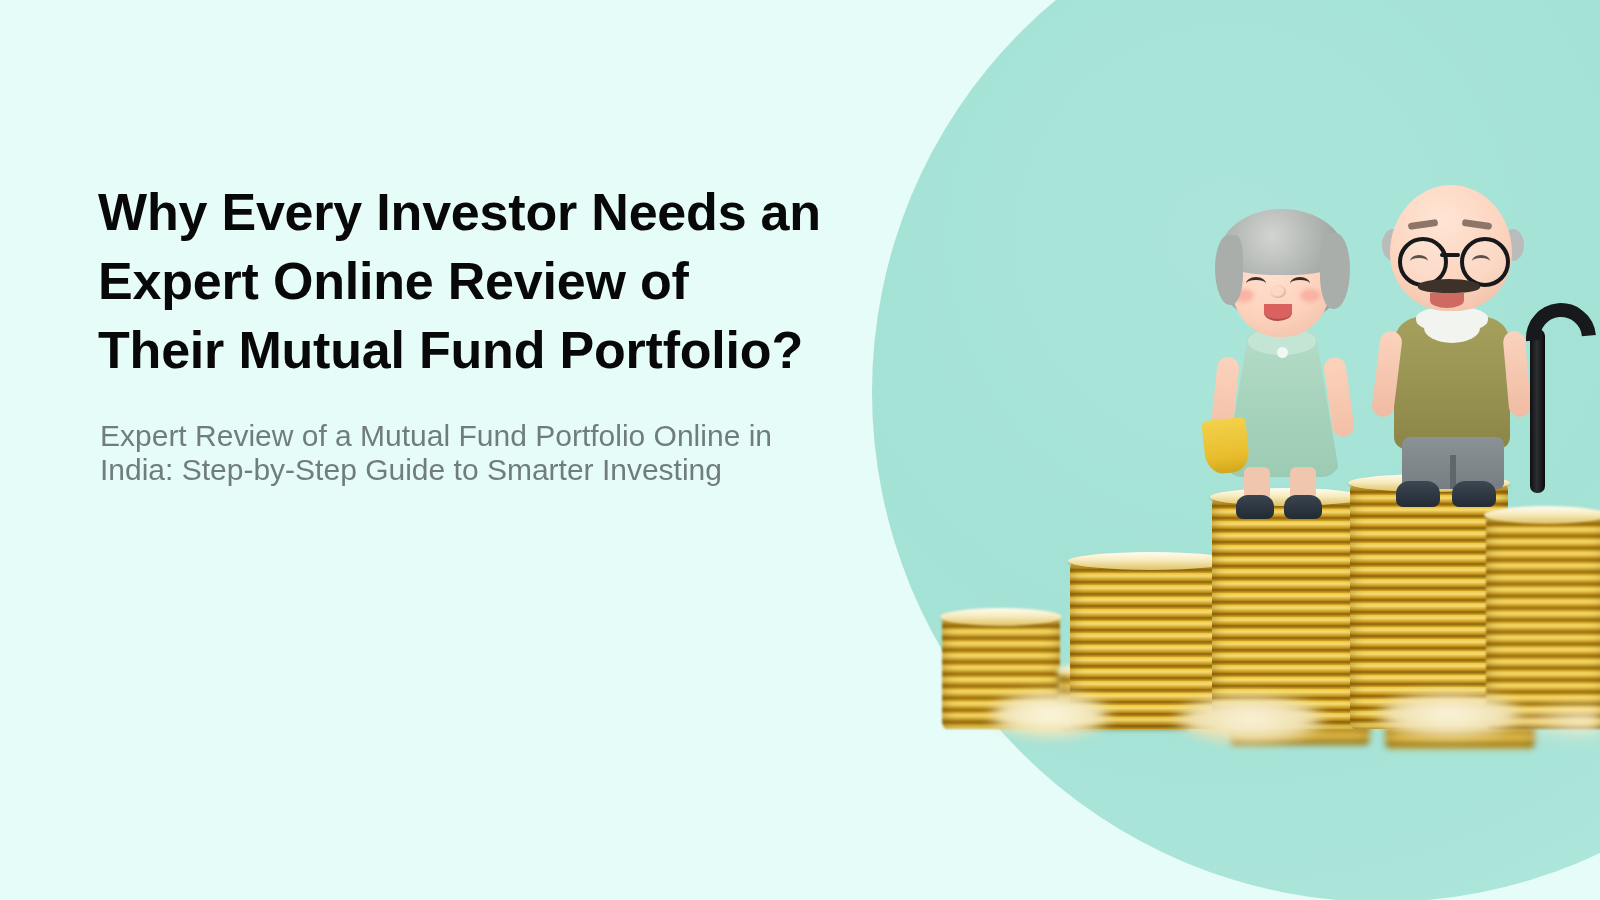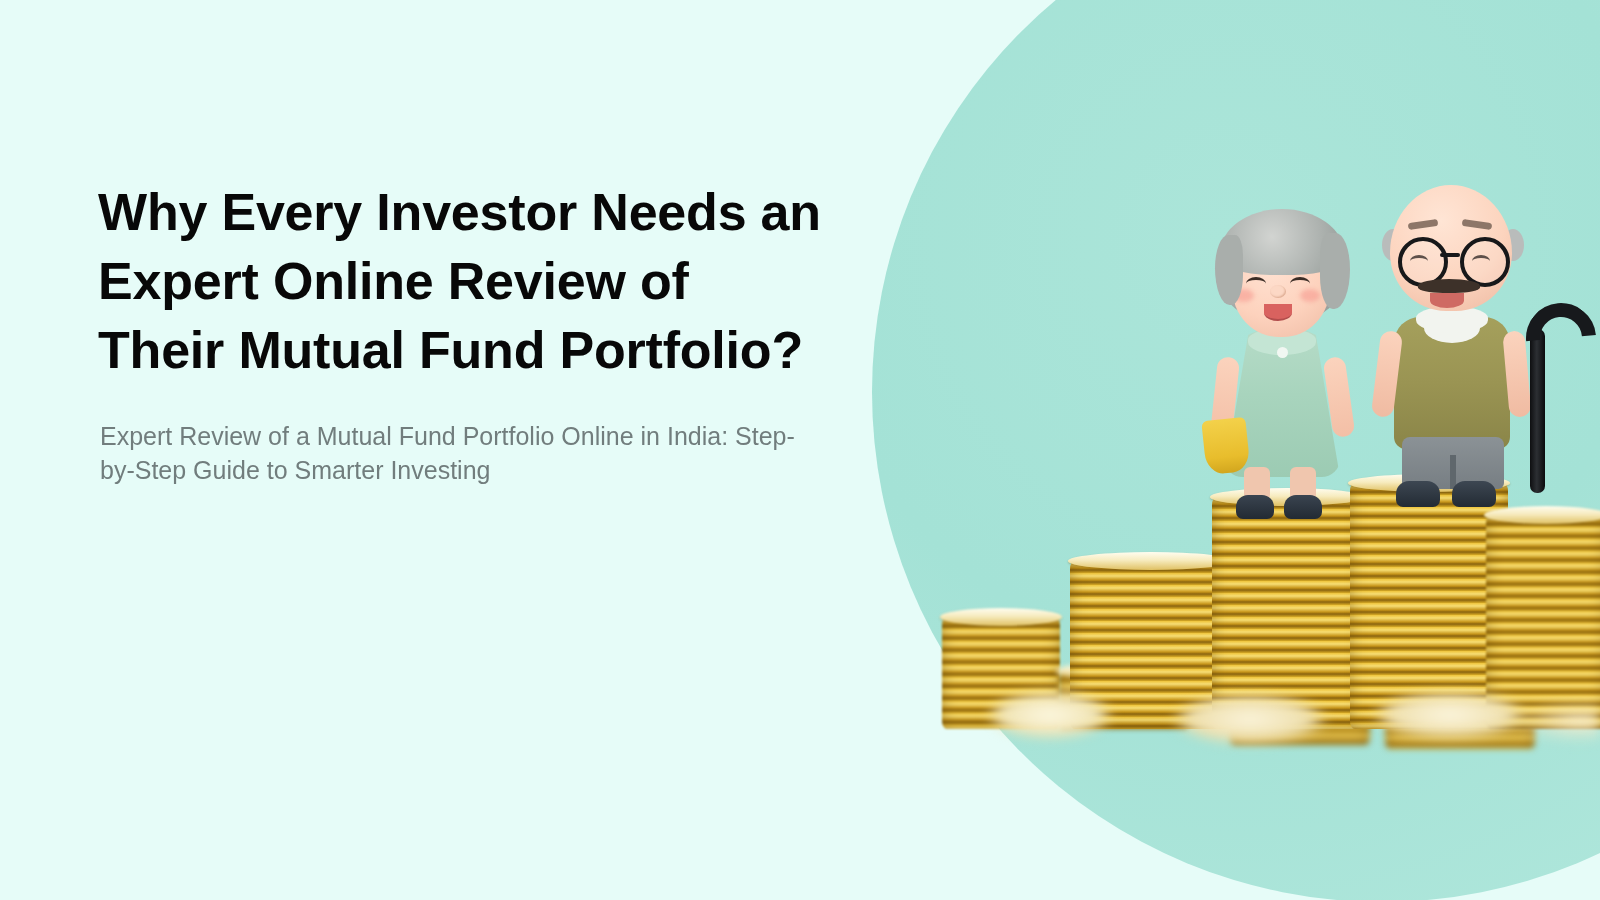--- a/index.html
+++ b/index.html
@@ -290,21 +290,21 @@
     font-size: 52px;
     line-height: 69px;
     font-weight: 700;
     color: #080808;
     letter-spacing: -0.2px;
     white-space: pre-line;
   }
   .subheadline {
     margin: 34px 0 0 2px;
     font-family: "Liberation Sans", sans-serif;
-    font-size: 25px;
+    font-size: 30px;
     line-height: 34px;
     font-weight: 400;
     color: #717d7d;
     white-space: pre-line;
   }
 </style>
 </head>
 <body>
 
 <div class="slide">

